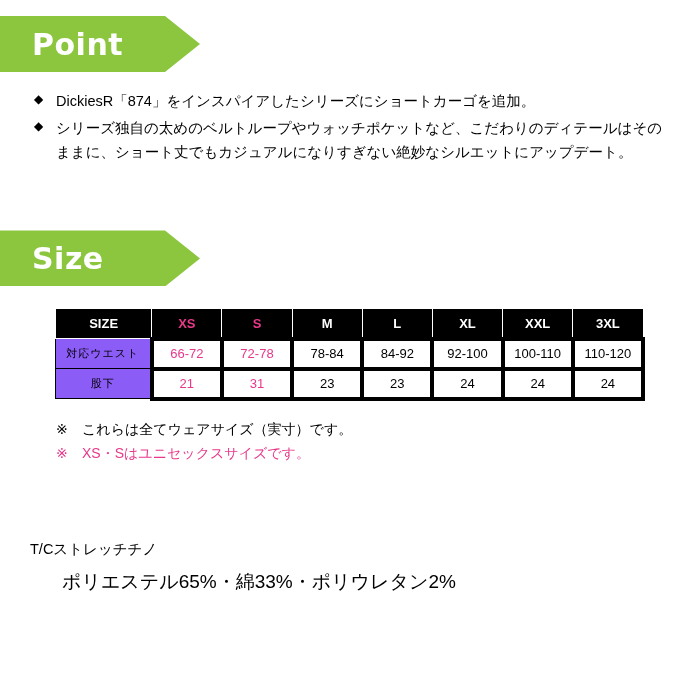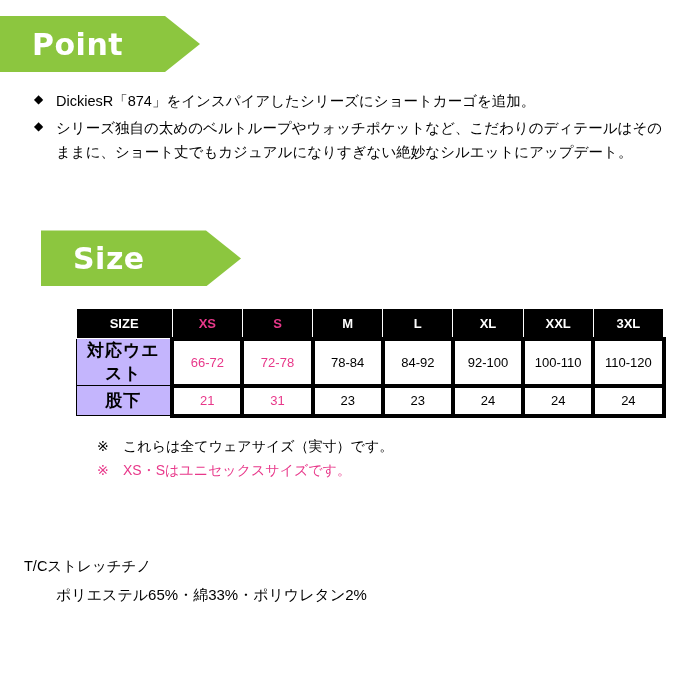--- a/index.html
+++ b/index.html
@@ -61,21 +61,21 @@
   .bullets .dia {
     flex: 0 0 auto;
     width: 22px;
     font-size: 12px;
     line-height: 1.62;
     color: #000;
   }
   .bullets .txt { flex: 1 1 auto; }
 
   
-  #size-section { margin-top: 66px; margin-left: 41px; }
+  #size-section { margin-top: 66px; }
 
   table.size-table {
     border-collapse: collapse;
     margin: 22px auto 0 auto;
     width: 590px;
     table-layout: fixed;
   }
   table.size-table th,
   table.size-table td {
     border: 1px solid #ffffff;
@@ -89,25 +89,25 @@
     color: #ffffff;
     font-weight: bold;
   }
   table.size-table thead th.pink { color: #e8388a; }
   table.size-table tbody td {
     background: #ffffff;
     border: 4px solid #000000;
     color: #000000;
   }
   table.size-table tbody th {
-    background: #c4b5fd;
+    background: #8b5cf6;
     border: 1px solid #000000;
     color: #000000;
-    font-weight: bold;
-    font-size: 17px;
+    font-weight: normal;
+    font-size: 11px;
     letter-spacing: 1px;
   }
   table.size-table tbody td.pink { color: #e8388a; }
   .col-head { width: 96px; }
   .col-c { width: 70px; }
 
   .notes {
     margin: 16px 0 0 0;
     padding: 0 0 0 56px;
   }
@@ -115,28 +115,28 @@
     display: flex;
     font-size: 14px;
     line-height: 1.75;
   }
   .note .mark { width: 26px; flex: 0 0 auto; }
   .note.pink { color: #e8388a; }
 
   
   #material-section { margin-top: 56px; }
   .material-lines {
-    padding: 14px 0 0 24px;
+    padding: 14px 0 0 30px;
   }
   .material-lines .line1 {
     font-size: 14.5px;
     line-height: 1.9;
   }
   .material-lines .line2 {
-    font-size: 15px;
+    font-size: 19px;
     line-height: 1.9;
     padding-left: 32px;
   }
 </style>
 </head>
 <body>
 
 <section id="point-section">
   <div class="banner">
     <div class="bg"></div>

